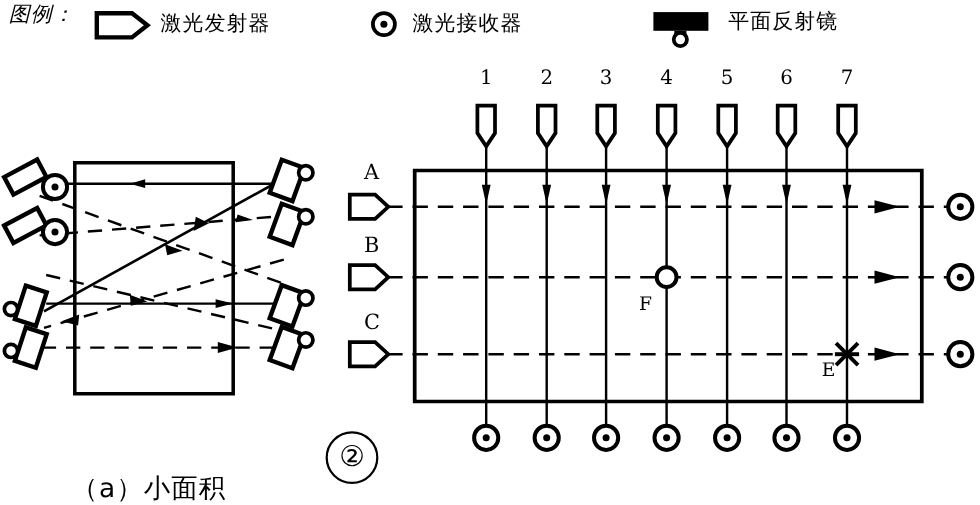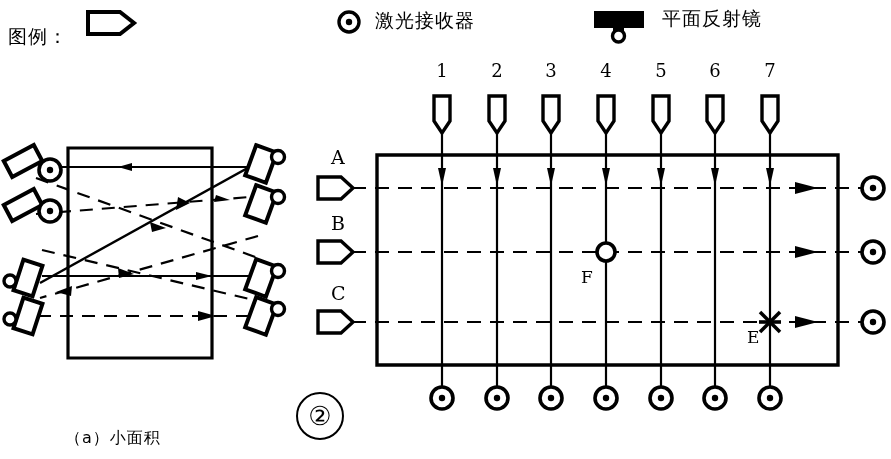--- a/index.html
+++ b/index.html
@@ -9,25 +9,26 @@
     font-family:"DejaVu Sans","Liberation Sans",sans-serif;
     color:#000;
     position:relative;
     overflow:hidden;
   }
   .stage{position:absolute;left:0;top:0;width:891px;height:459px;}
   .abs{position:absolute;}
 
   
   .legend-title{
-    left:8px;top:24px;font-size:19px;letter-spacing:1px;
+    left:8px;top:0;font-size:19px;letter-spacing:1px;
     font-family:"DejaVu Sans","Liberation Sans",sans-serif;
+    font-style:italic;
   }
   .legend-label{font-size:19px;letter-spacing:1px;white-space:nowrap;}
-  .caption{font-size:16px;letter-spacing:1px;white-space:nowrap;}
+  .caption{font-size:24px;letter-spacing:1px;white-space:nowrap;}
   .col-num{font-size:18px;font-family:"DejaVu Serif","Liberation Serif",serif;width:20px;text-align:center;}
   .row-letter{font-size:19px;font-family:"DejaVu Serif","Liberation Serif",serif;}
   .pt-label{font-size:17px;font-family:"DejaVu Serif","Liberation Serif",serif;}
 
   
   .fig-num{
     left:296px;top:392px;width:44px;height:44px;
     border:2.5px solid #000;border-radius:50%;
     font-size:26px;font-family:"DejaVu Serif","Liberation Serif",serif;
     display:flex;align-items:center;justify-content:center;
@@ -56,20 +57,21 @@
       <circle cx="349" cy="22" r="3.2" fill="#000"></circle>
     </g>
 
     <g>
       <rect x="594" y="11" width="50" height="17" fill="#000"></rect>
       <rect x="613" y="28" width="11" height="5" fill="#000"></rect>
       <circle cx="618.5" cy="36" r="6" fill="#fff" stroke="#000" stroke-width="3.4"></circle>
     </g>
   </svg>
 
+  <div class="abs legend-label" style="left:146px;top:8px;">激光发射器</div>
   <div class="abs legend-label" style="left:662px;top:6px;">平面反射镜</div>
   <div class="abs legend-label" style="left:375px;top:8px;">激光接收器</div>
 
   <svg class="layer">
     <defs>
       <marker id="solidArrow" markerWidth="12" markerHeight="12" refX="9" refY="4" orient="auto" markerUnits="userSpaceOnUse">
         <path d="M0,0 L11,4 L0,8 Z" fill="#000"></path>
       </marker>
       <marker id="solidArrowS" markerWidth="11" markerHeight="11" refX="8" refY="3.6" orient="auto" markerUnits="userSpaceOnUse">
         <path d="M0,0 L10,3.6 L0,7.2 Z" fill="#000"></path>

